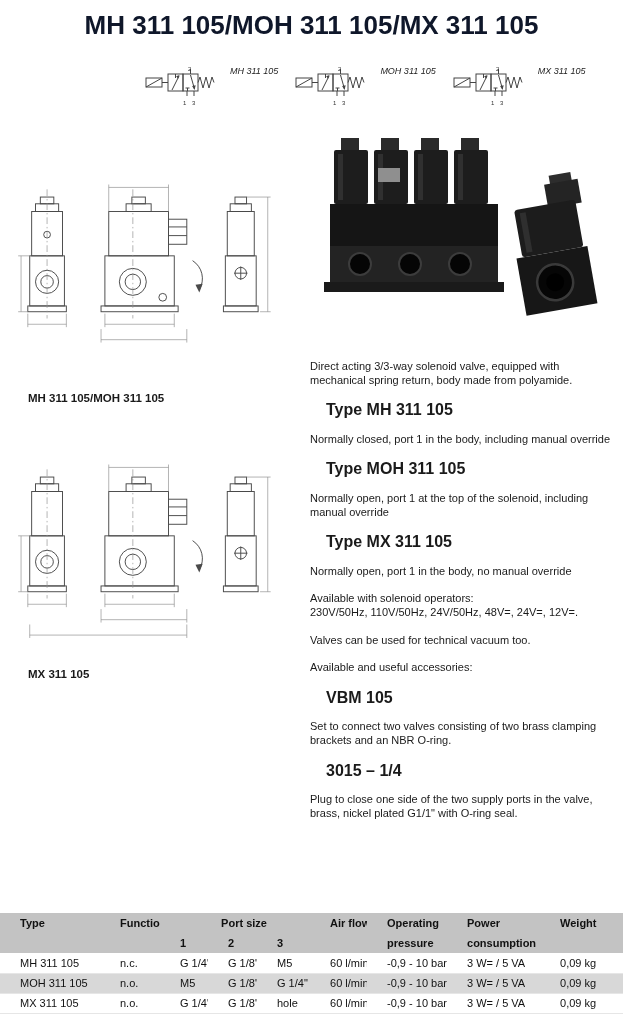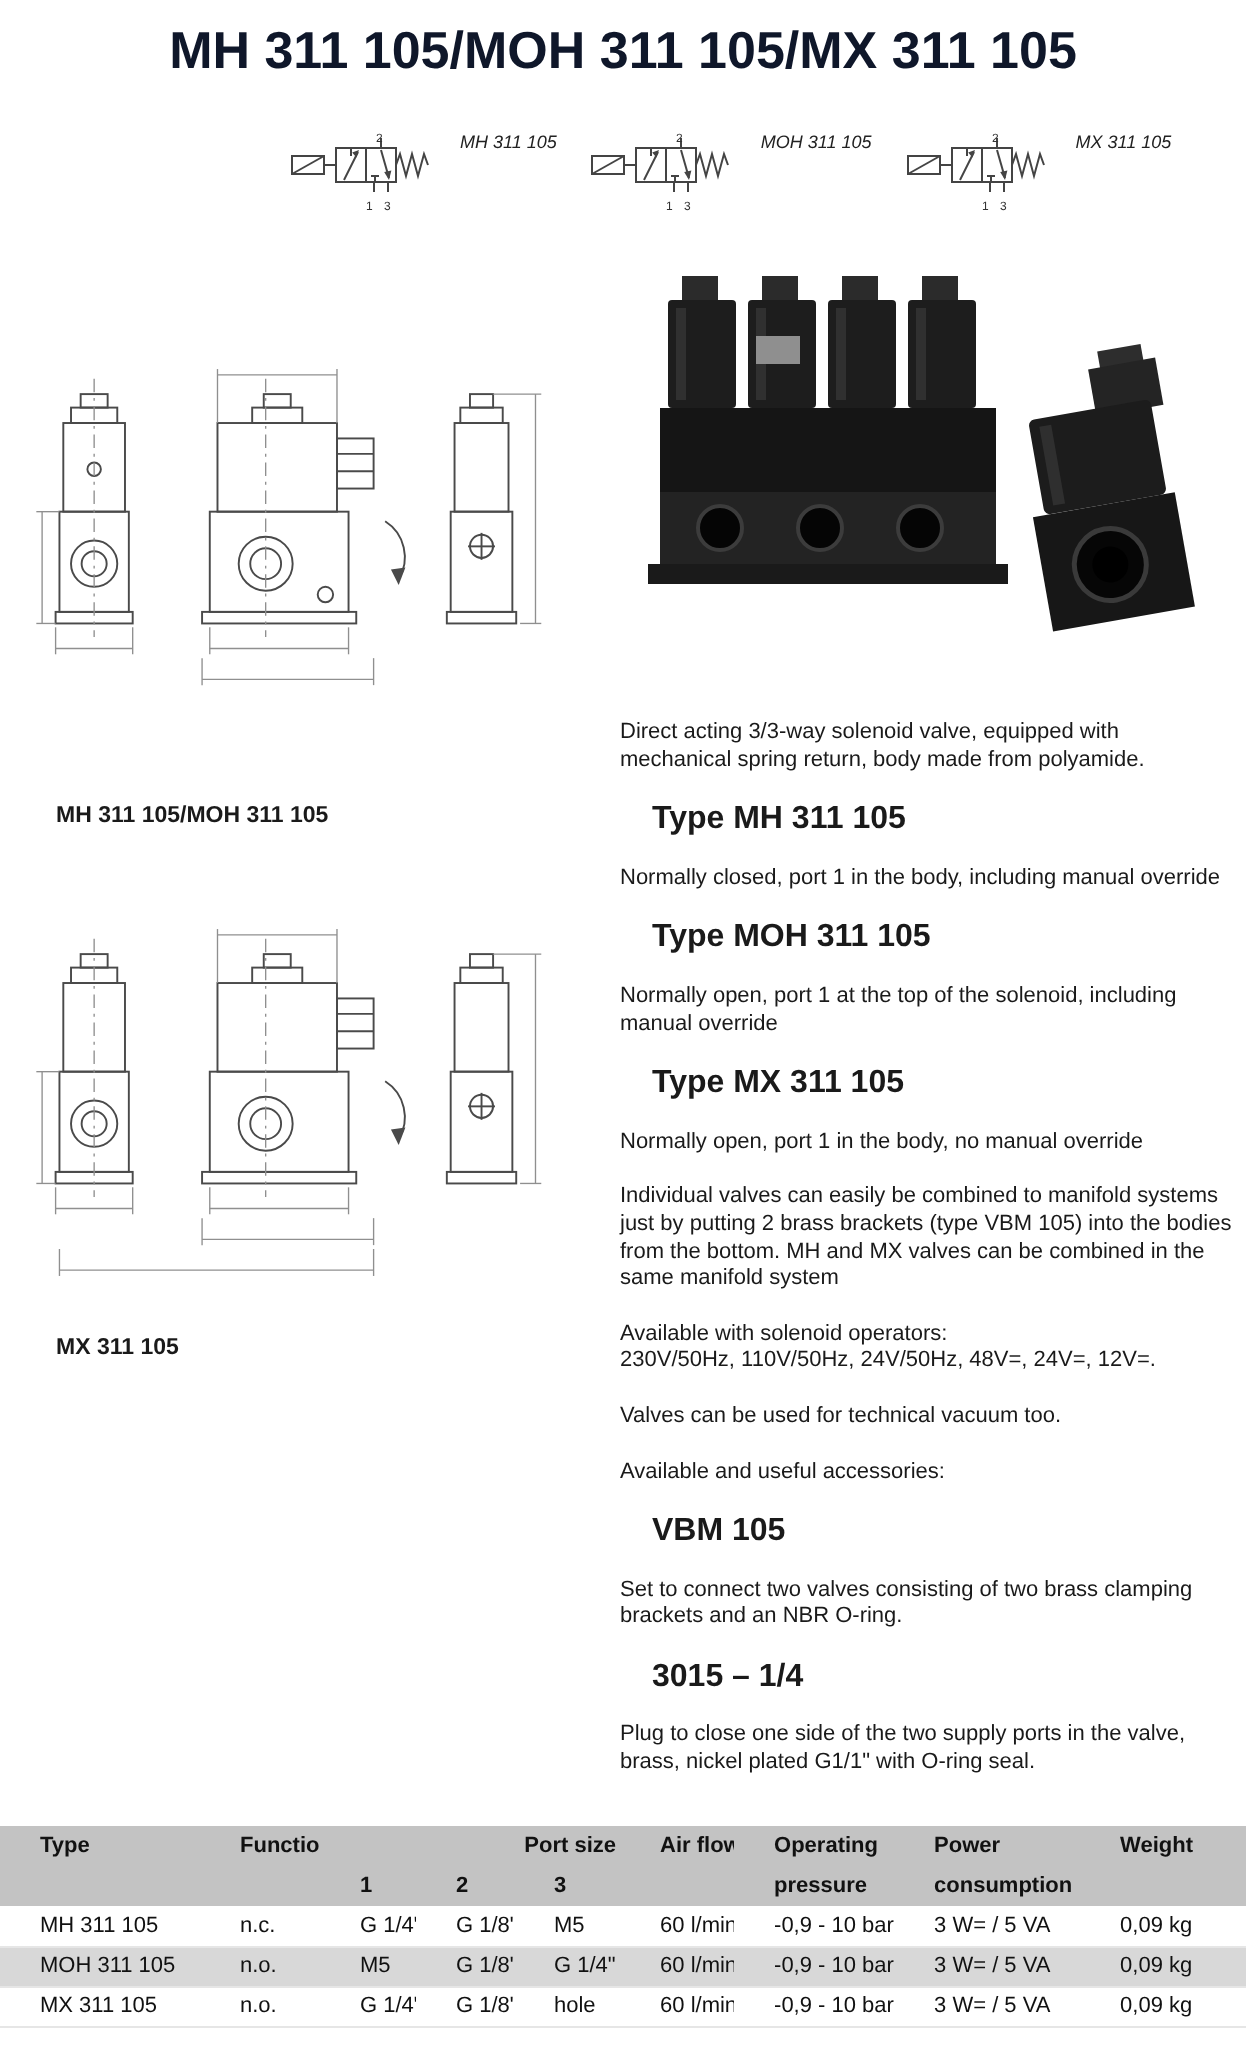--- a/index.html
+++ b/index.html
@@ -18,21 +18,21 @@
   .symbols {
     position:absolute; top:64px; left:142px;
     display:flex; gap:14px; align-items:flex-start;
   }
   .symgroup { display:flex; align-items:flex-start; gap:4px; }
   .symlabel { font-size:9px; font-style:italic; white-space:nowrap; margin-top:2px; color:#222; }
   .pnum { font-size:6px; fill:#333; font-family:"Liberation Sans", sans-serif; }
 
   .drawing1 { position:absolute; left:10px; top:172px; }
   .drawing2 { position:absolute; left:10px; top:452px; }
-  .caption1 { position:absolute; left:28px; top:402px; font-size:11.5px; font-weight:bold; }
+  .caption1 { position:absolute; left:28px; top:392px; font-size:11.5px; font-weight:bold; }
   .caption2 { position:absolute; left:28px; top:668px; font-size:11.5px; font-weight:bold; }
 
   .photo { position:absolute; left:320px; top:134px; }
 
   .desc {
     position:absolute; left:310px; top:360px; width:308px;
     font-size:11px; line-height:13.6px; color:#1a1a1a;
   }
   .desc p { margin:0 0 14px 0; }
   .desc p.tight { margin-bottom:0; }
@@ -45,21 +45,21 @@
     position:absolute; top:913px; left:0; width:623px;
     border-collapse:collapse; table-layout:fixed;
     font-size:11px; color:#111;
   }
   .spec th, .spec td {
     overflow:hidden; white-space:nowrap; text-align:left;
     font-weight:normal; padding:0 2px 0 20px; height:20px; vertical-align:middle;
   }
   .spec thead th { background:#c3c3c3; font-weight:bold; }
   .spec th.first, .spec td.first { padding-left:20px; }
-  .spec th.center { text-align:right;margin-top:48px; }
+  .spec th.center { text-align:center;margin-top:48px; }
   .spec tbody tr.stripe td { background:#d8d8d8; }
   .spec tbody td { border-bottom:1px solid #e6e6e6; }
 </style>
 </head>
 <body>
 
 <svg width="0" height="0" style="position:absolute" aria-hidden="true">
   <defs>
     <g id="valveSym" fill="none" stroke="#444" stroke-width="1">
       <rect x="4" y="14" width="16" height="9"></rect>
@@ -285,21 +285,20 @@
     </div>
     <div class="typeblock">
       <h3>Type MOH 311 105</h3>
       <p>Normally open, port 1 at the top of the solenoid, including manual override</p>
     </div>
     <div class="typeblock">
       <h3>Type MX 311 105</h3>
       <p>Normally open, port 1 in the body, no manual override</p>
     </div>
 
-    <p>Individual valves can easily be combined to manifold systems just by putting 2 brass brackets (type VBM 105) into the bodies from the bottom. MH and MX valves can be combined in the same manifold system</p>
     <p class="pre">Available with solenoid operators:
 230V/50Hz, 110V/50Hz, 24V/50Hz, 48V=, 24V=, 12V=.</p>
     <p>Valves can be used for technical vacuum too.</p>
     <p class="tight">Available and useful accessories:</p>
 
     <div class="typeblock">
       <h3>VBM 105</h3>
       <p>Set to connect two valves consisting of two brass clamping brackets and an NBR O-ring.</p>
     </div>
     <div class="typeblock">

